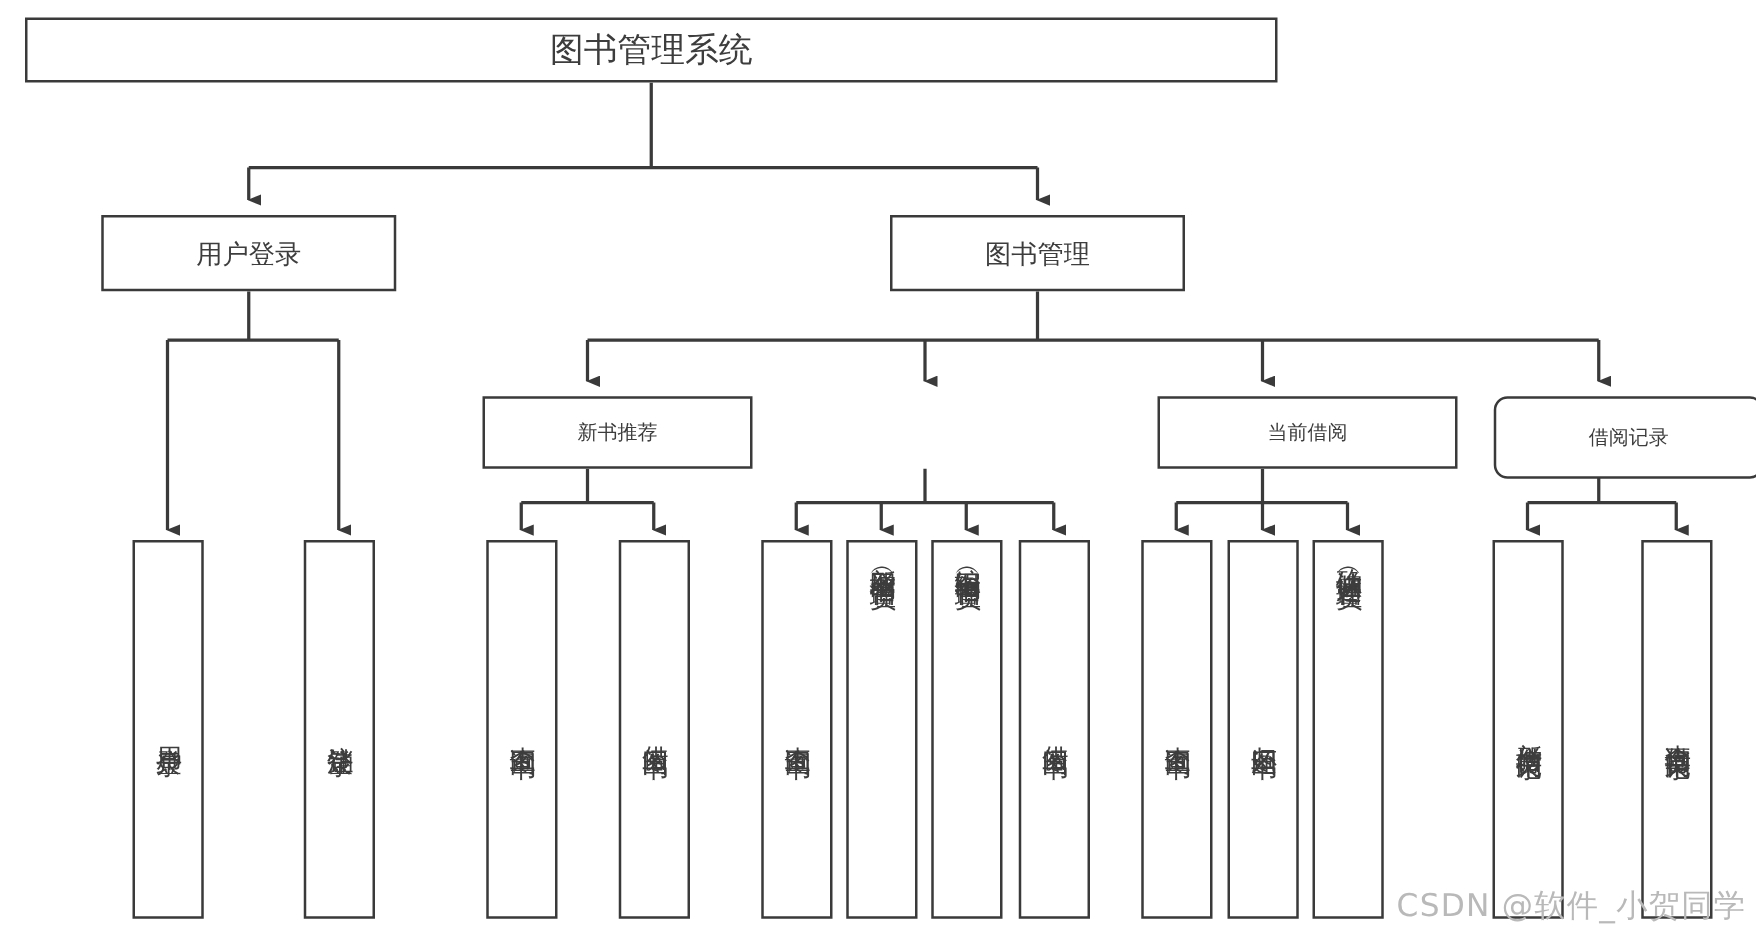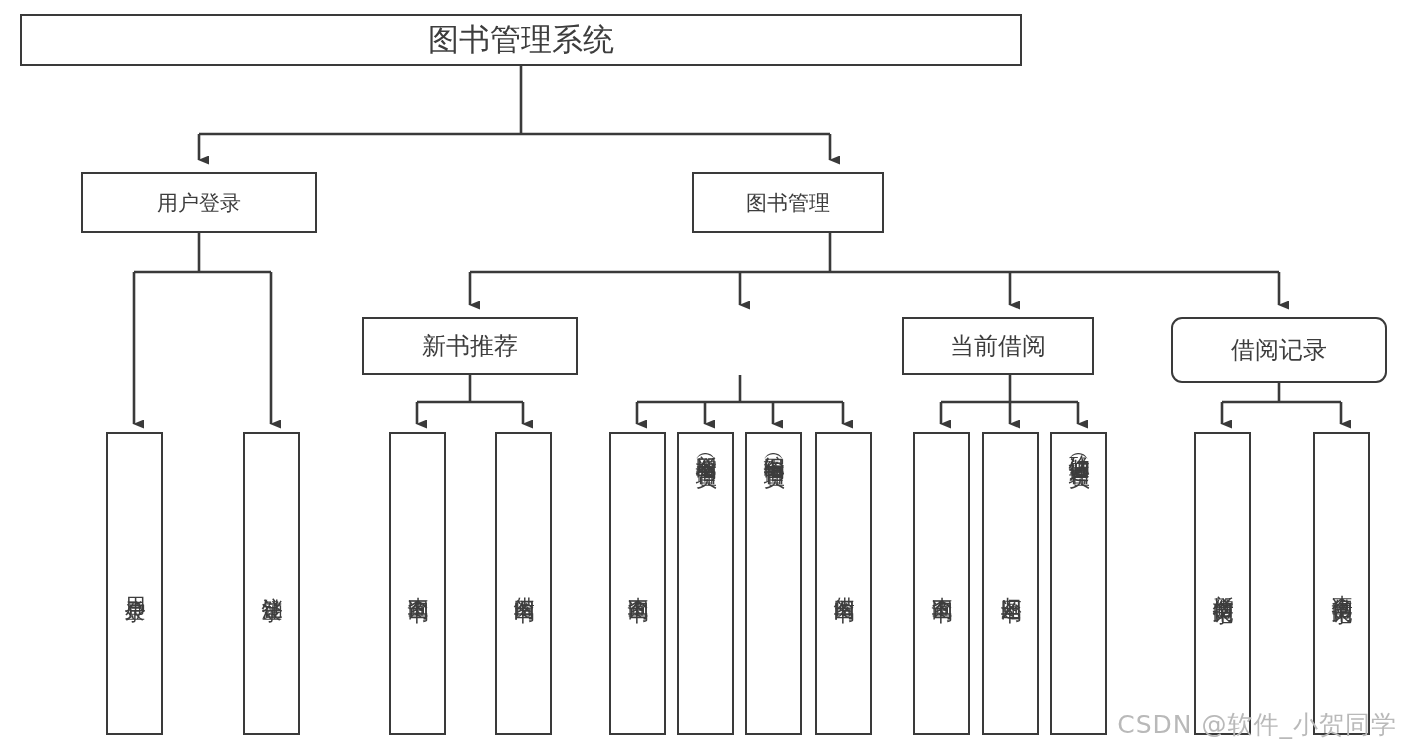--- a/index.html
+++ b/index.html
@@ -19,23 +19,23 @@
     box-sizing:border-box;
     background:#ffffff;
     border:2.5px solid #3a3a3a;
     color:#3d3d3d;
     display:flex;
     align-items:center;
     justify-content:center;
     text-align:center;
     z-index:2;
   }
-  .node.root{font-size:31px;}
+  .node.root{font-size:27px;}
   .node.lvl2{font-size:21px;}
-  .node.lvl3{font-size:24px;}
+  .node.lvl3{font-size:16px;margin-left:24px;}
 
   
   .leaf{
     position:absolute;
     box-sizing:border-box;
     background:#ffffff;
     border:2.5px solid #3a3a3a;
     color:#3d3d3d;
     z-index:2;
     display:flex;
@@ -116,24 +116,24 @@
       <path d="M1279,375 L1279,402"></path>
       <path d="M1222,402 L1341,402"></path>
       <path d="M1222,402 L1222,424" marker-end="url(#arrow)"></path>
       <path d="M1341,402 L1341,424" marker-end="url(#arrow)"></path>
     </g>
   </svg>
 
   <div class="node root" style="left:20px;top:14px;width:1002px;height:52px;">图书管理系统</div>
 
   <div class="node lvl2" style="left:81px;top:172px;width:236px;height:61px;">用户登录</div>
-  <div class="node lvl2" style="left:692px;top:172px;width:192px;height:61px;">图书管理</div>
+  <div class="node lvl2" style="left:712px;top:172px;width:236px;height:61px;">图书管理</div>
 
   <div class="node lvl3" style="left:362px;top:317px;width:216px;height:58px;">新书推荐</div>
-  <div class="node lvl3" style="left:902px;top:317px;width:192px;height:58px;">当前借阅</div>
+  <div class="node lvl3" style="left:902px;top:317px;width:240px;height:58px;">当前借阅</div>
   <div class="node lvl3" style="left:1171px;top:317px;width:216px;height:66px;border-radius:11px;">借阅记录</div>
 
   <div class="leaf mid" style="left:106px;top:432px;width:57px;height:303px;">
     <span class="vtext">用户登录</span>
   </div>
   <div class="leaf mid" style="left:243px;top:432px;width:57px;height:303px;">
     <span class="vtext">注销登录</span>
   </div>
 
   <div class="leaf mid" style="left:389px;top:432px;width:57px;height:303px;">

